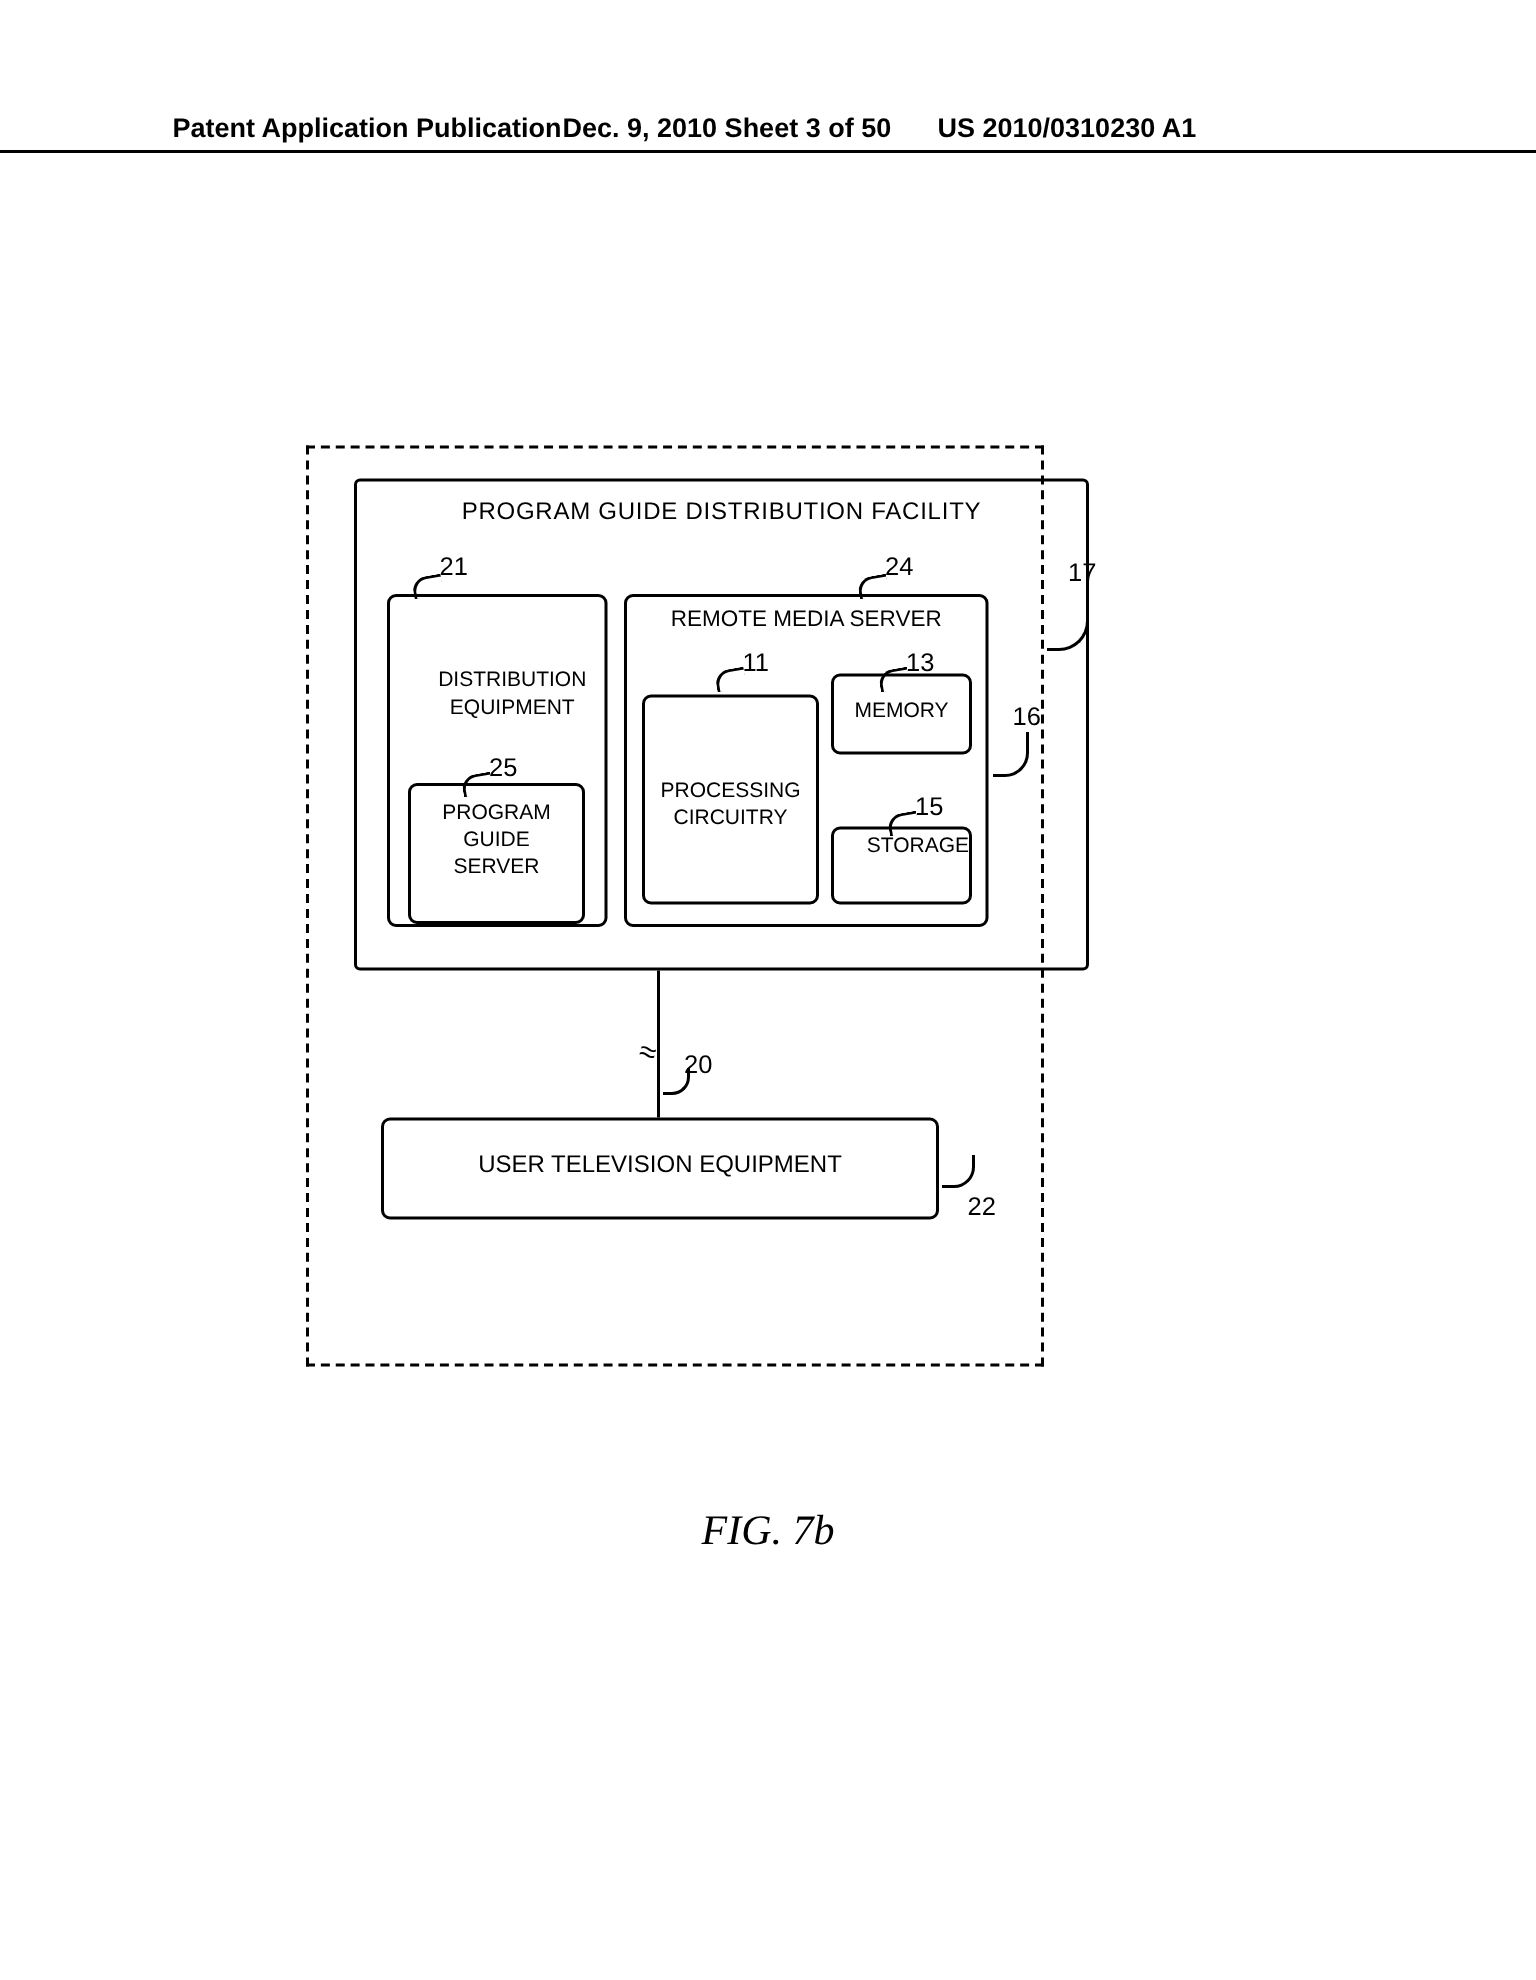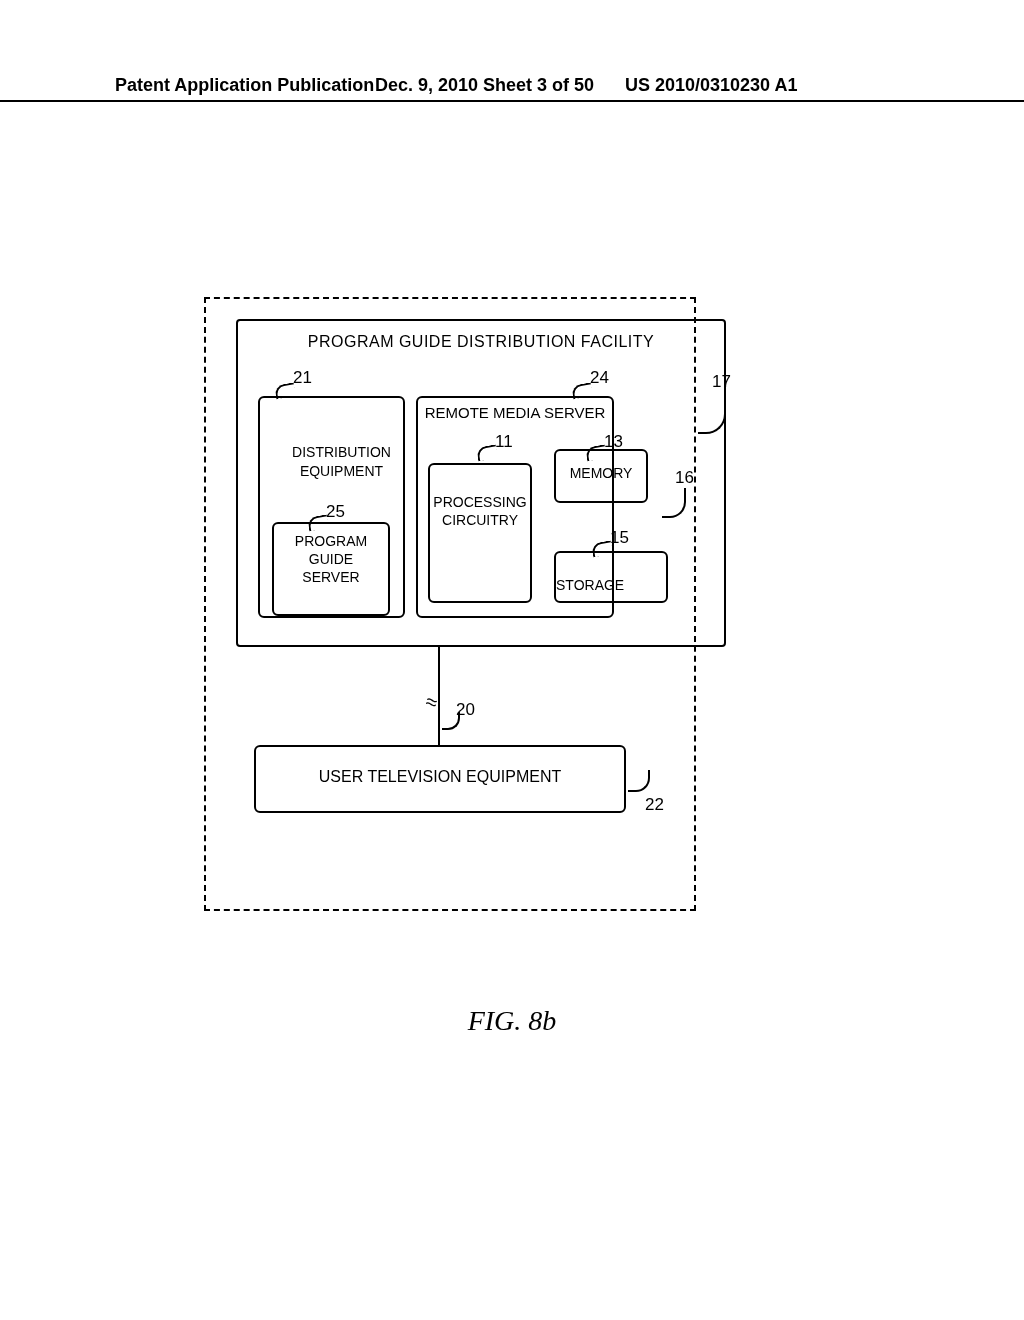--- a/index.html
+++ b/index.html
@@ -90,69 +90,69 @@
     border-radius: 6px;
     text-align: center;
     font-size: 14px;
     line-height: 1.3;
     padding-top: 8px;
   }
   .remote-box {
     position: absolute;
     left: 416px;
     top: 396px;
-    width: 198px;
+    width: 243px;
     height: 222px;
     border: 2px solid #000;
     border-radius: 6px;
   }
   .remote-title {
     position: absolute;
     top: 6px;
     left: 0;
     right: 0;
     text-align: center;
     font-size: 15px;
   }
   .proc-box {
     position: absolute;
     left: 428px;
     top: 463px;
-    width: 104px;
+    width: 118px;
     height: 140px;
     border: 2px solid #000;
     border-radius: 6px;
     text-align: center;
     font-size: 14px;
     line-height: 1.3;
-    padding-top: 28px;
+    padding-top: 52px;
   }
   .mem-box {
     position: absolute;
     left: 554px;
     top: 449px;
     width: 94px;
     height: 54px;
     border: 2px solid #000;
     border-radius: 6px;
     text-align: center;
     font-size: 14px;
     padding-top: 14px;
   }
   .storage-box {
     position: absolute;
     left: 554px;
     top: 551px;
-    width: 114px;
+    width: 94px;
     height: 52px;
     border: 2px solid #000;
     border-radius: 6px;
-    text-align: left;
-    font-size: 14px;
-    padding-top: 24px;
+    text-align: right;
+    font-size: 14px;
+    padding-top: 2px;
   }
   .user-tv-box {
     position: absolute;
     left: 254px;
     top: 745px;
     width: 372px;
     height: 68px;
     border: 2px solid #000;
     border-radius: 6px;
     text-align: center;
@@ -264,13 +264,13 @@
 <div class="lead lead-15"></div>
 <div class="ref ref-16">16</div>
 <div class="lead lead-16"></div>
 <div class="ref ref-17">17</div>
 <div class="lead lead-17"></div>
 <div class="ref ref-20">20</div>
 <div class="lead lead-20"></div>
 <div class="ref ref-22">22</div>
 <div class="lead lead-22"></div>
 
-<div class="fig-caption">FIG. 8b</div>
+<div class="fig-caption">FIG. 7b</div>
 
 </body></html>

